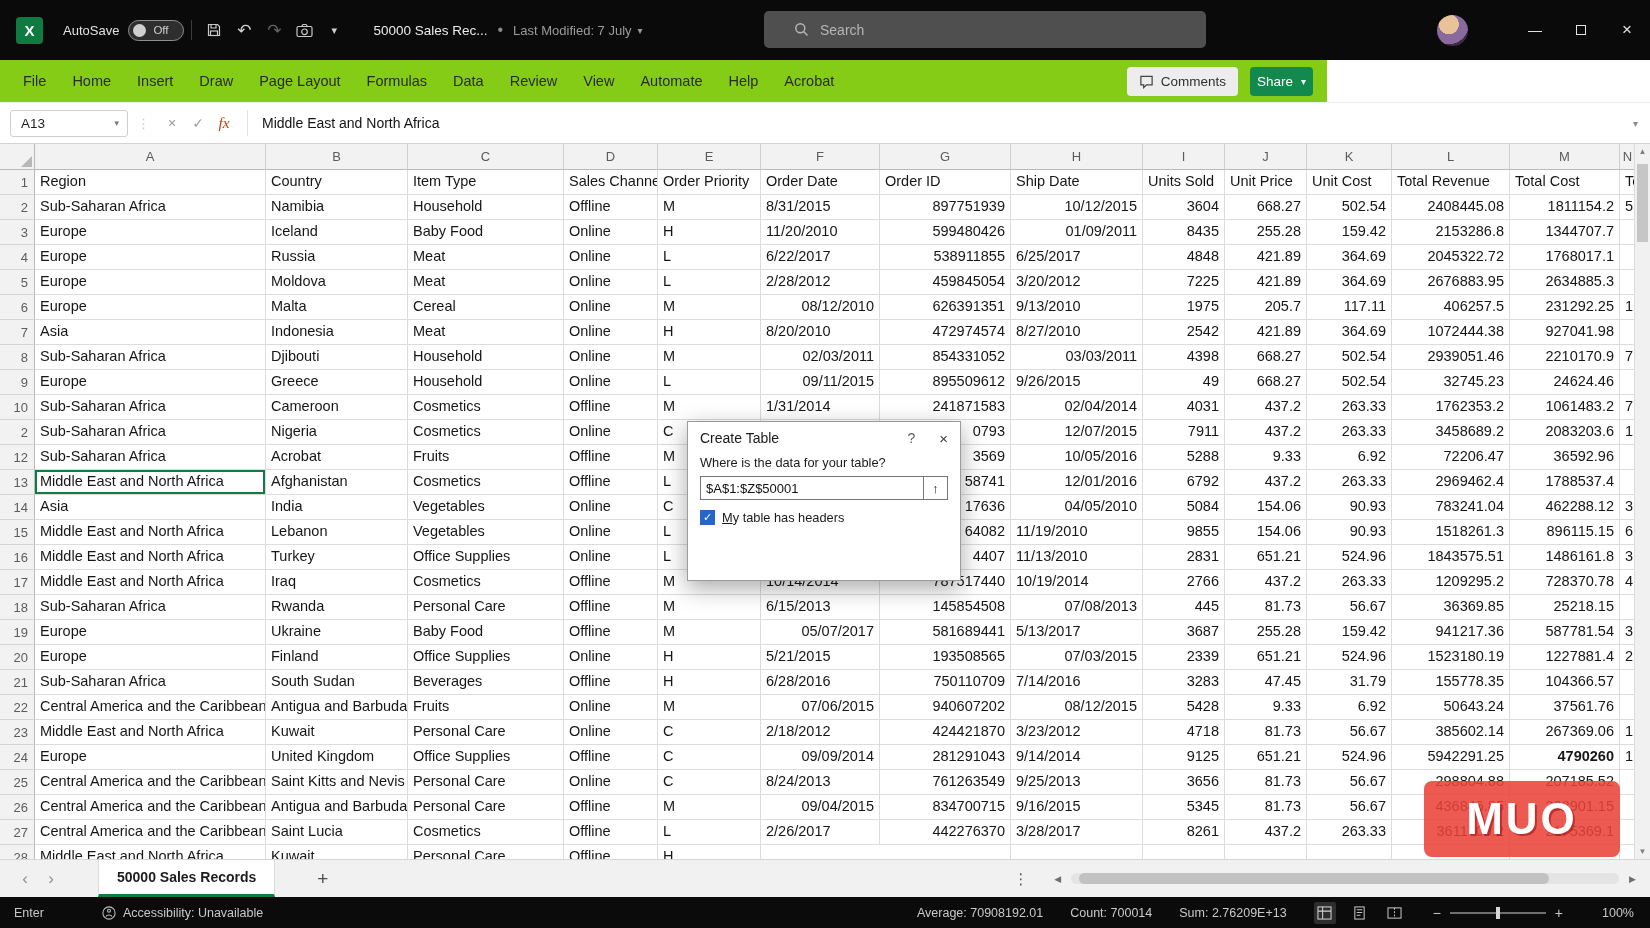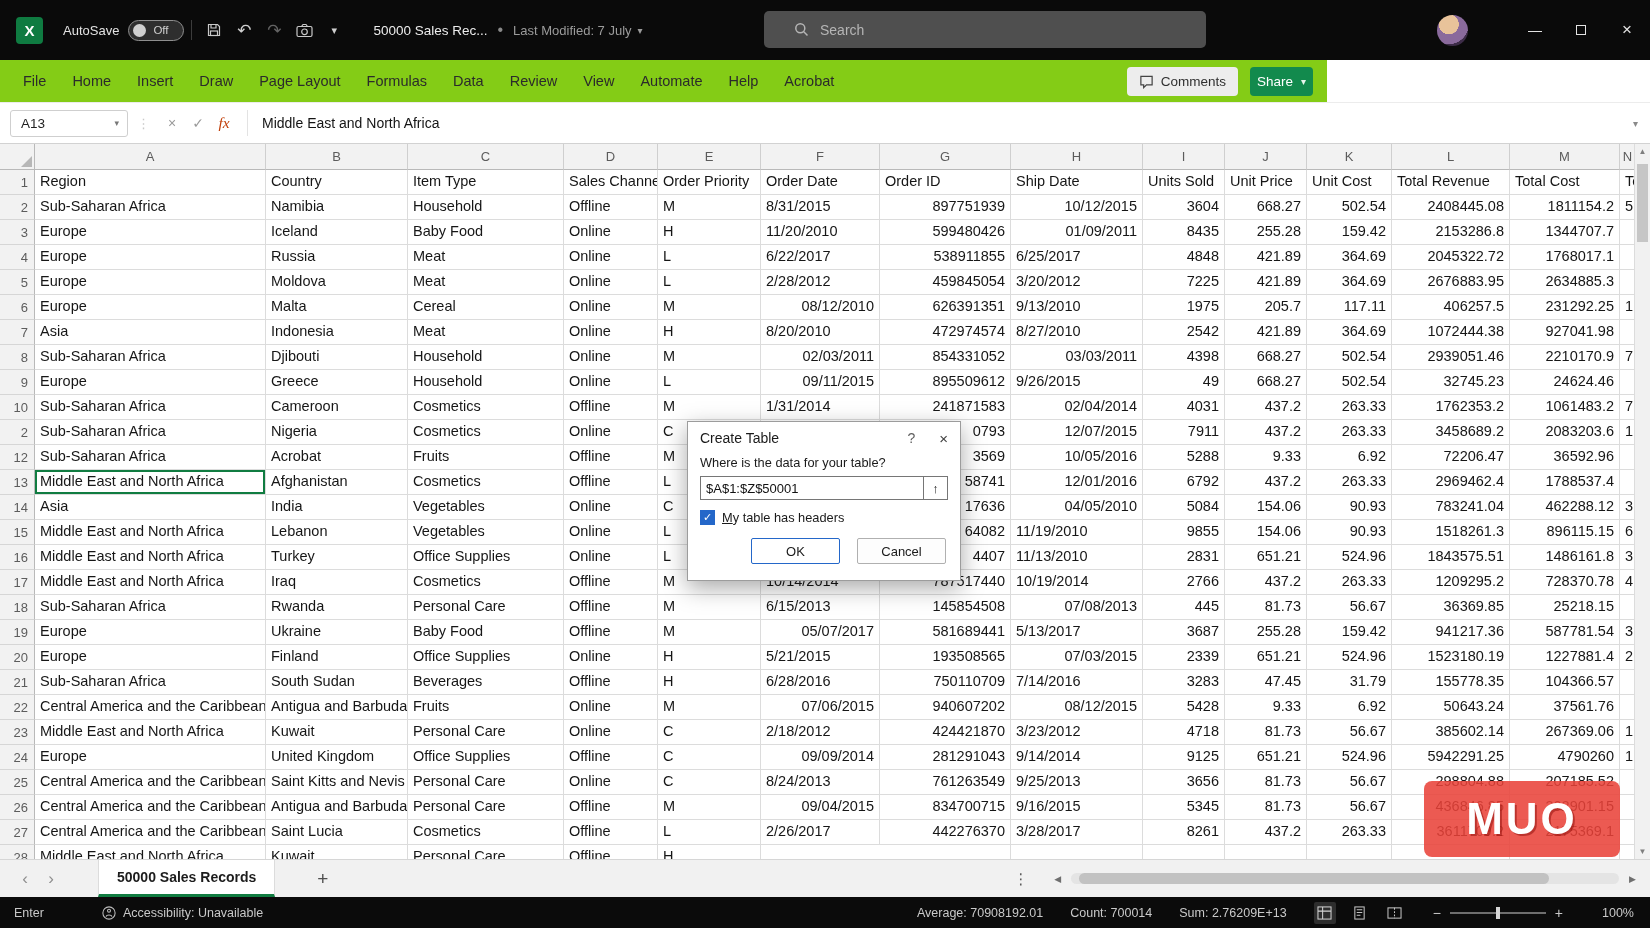--- a/index.html
+++ b/index.html
@@ -665,21 +665,21 @@
         <div class="cell" style="width: 156px;">Office Supplies</div>
         <div class="cell" style="width: 94px;">Offline</div>
         <div class="cell" style="width: 103px;">C</div>
         <div class="cell r" style="width: 119px;">09/09/2014</div>
         <div class="cell r" style="width: 131px;">281291043</div>
         <div class="cell" style="width: 132px;">9/14/2014</div>
         <div class="cell r" style="width: 82px;">9125</div>
         <div class="cell r" style="width: 82px;">651.21</div>
         <div class="cell r" style="width: 85px;">524.96</div>
         <div class="cell r" style="width: 118px;">5942291.25</div>
-        <div class="cell r" style="width: 110px;">4790260</div>
+        <div class="cell r" style="width: 110px; font-weight: bold;">4790260</div>
         <div class="cell" style="width: 16px;">1</div>
       </div>
       <div class="grow">
         <div class="gut">25</div>
         <div class="cell" style="width: 231px;">Central America and the Caribbean</div>
         <div class="cell" style="width: 142px;">Saint Kitts and Nevis</div>
         <div class="cell" style="width: 156px;">Personal Care</div>
         <div class="cell" style="width: 94px;">Online</div>
         <div class="cell" style="width: 103px;">C</div>
         <div class="cell" style="width: 119px;">8/24/2013</div>
@@ -763,24 +763,20 @@
     <input class="dlg-input" value="$A$1:$Z$50001" style="">
     <div class="dlg-refbtn">
       <span>↑</span>
     </div>
   </div>
   <div class="dlg-cbrow">
     <div class="cb">
       <span>✓</span>
     </div>
     <span class="cb-label">My table has headers</span>
-  </div>
-  <div class="dlg-btns">
-    <div class="btn btn-ok">OK</div>
-    <div class="btn btn-cancel">Cancel</div>
   </div>
 </div>
 
 <div class="wm">MUO</div>
 
 <div class="tabbar">
   <div class="tab-nav first">‹</div>
   <div class="tab-nav">›</div>
   <div class="sheet-tab">50000 Sales Records</div>
   <div class="tab-add">+</div>

